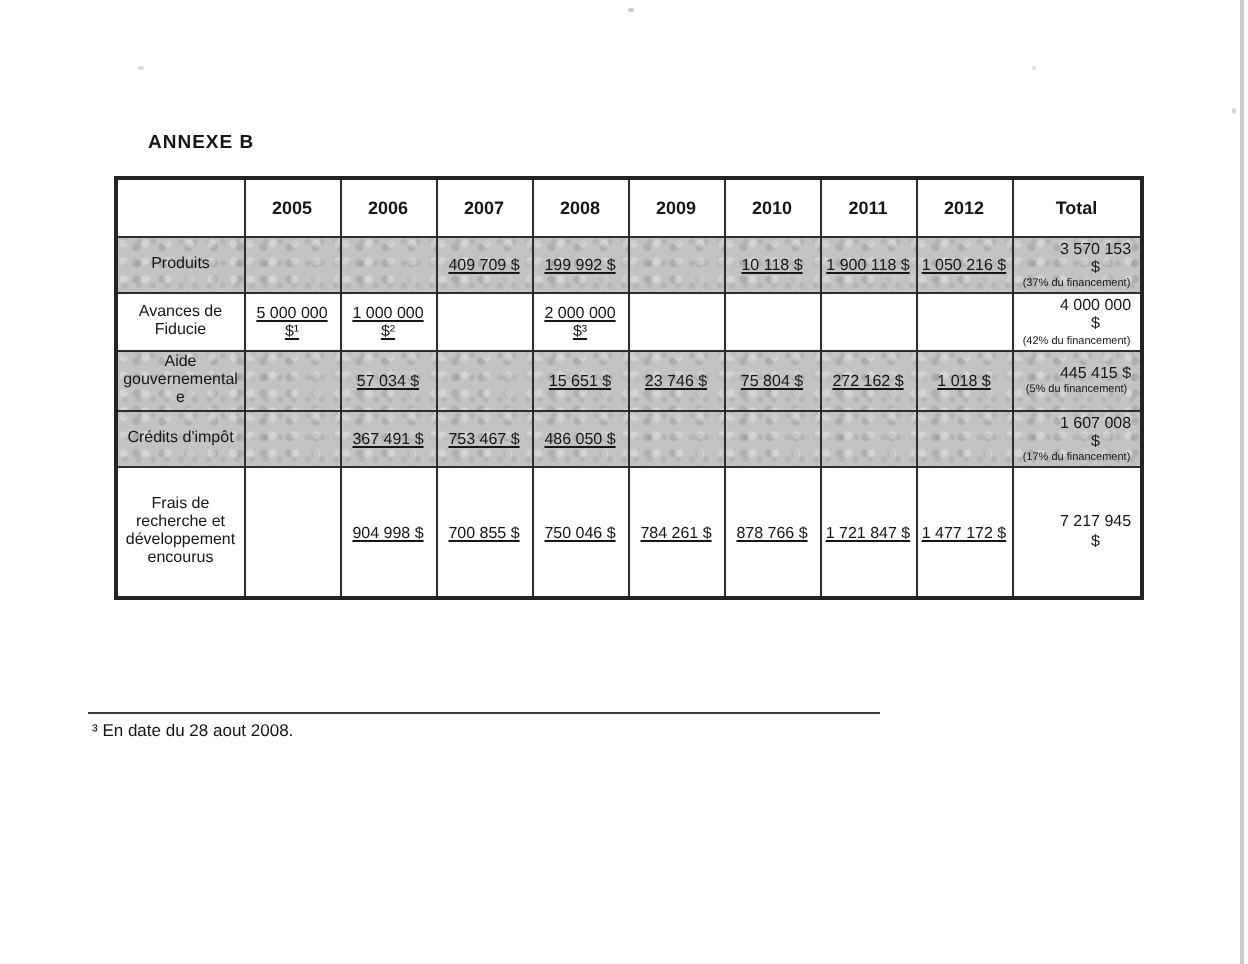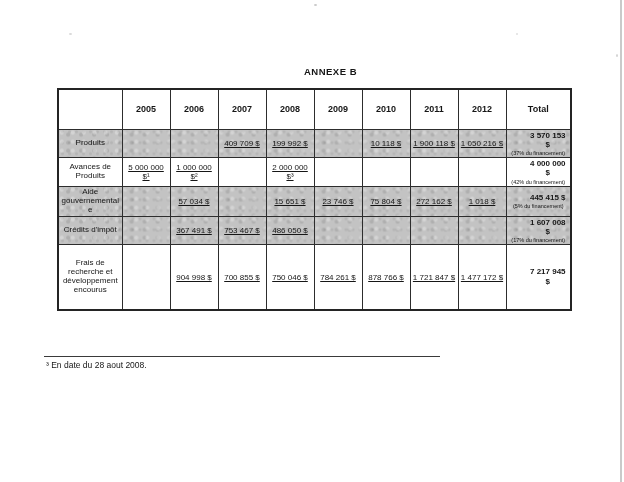--- a/index.html
+++ b/index.html
@@ -4,41 +4,41 @@
 <style>
   html,body{margin:0;padding:0;}
   body{
     width:624px;height:482px;position:relative;overflow:hidden;
     background:#ffffff;color:#161616;
     font-family:"Liberation Sans","DejaVu Sans",sans-serif;
     -webkit-font-smoothing:antialiased;
   }
   .page-title{
     position:absolute;top:66px;left:74px;width:513px;
-    text-align:center;font-weight:bold;font-size:9.5px;letter-spacing:.5px;
+    text-align:left;font-weight:bold;font-size:9.5px;letter-spacing:.5px;
   }
   table.annexe{
     position:absolute;left:57px;top:88px;width:513px;
     border-collapse:collapse;table-layout:fixed;
     border:2px solid #242424;
   }
   table.annexe th, table.annexe td{
     border:1px solid #2d2d2d;
     vertical-align:middle;text-align:center;
     padding:1px 2px;overflow:hidden;
   }
   table.annexe th{font-size:9px;font-weight:bold;}
-  tr.hdr{height:40px;}
+  tr.hdr{height:29px;}
   tr.h28{height:28px;}
   tr.h65{height:65px;}
   tr.h48{height:48px;}
   td.lbl{font-size:8px;line-height:1.12;overflow-wrap:break-word;word-break:break-word;}
   td.val{font-size:8px;line-height:1.15;text-decoration:underline;}
   td.tot{padding:1px 2px;}
-  .tv{font-size:8px;font-weight:bold;line-height:1.15;padding-left:19px;}
+  .tv{font-size:8px;font-weight:normal;line-height:1.15;padding-left:19px;}
   .tn{font-size:5.5px;line-height:1.15;margin-top:1px;}
   tr.shaded td{
     background-color:#c3c3c3;
     background-image:
       radial-gradient(circle at 25% 35%, rgba(255,255,255,.28) 0 1.5px, transparent 2.5px),
       radial-gradient(circle at 70% 65%, rgba(0,0,0,.10) 0 1.5px, transparent 2.5px),
       radial-gradient(circle at 50% 20%, rgba(0,0,0,.07) 0 1px, transparent 2px);
     background-size:11px 9px,13px 8px,7px 11px;
   }
   .fn-rule{
@@ -102,21 +102,21 @@
       <td class="val"></td>
       <td class="val">10 118 $</td>
       <td class="val">1 900 118 $</td>
       <td class="val">1 050 216 $</td>
       <td class="tot">
         <div class="tv">3 570 153 $</div>
         <div class="tn">(37% du financement)</div>
       </td>
     </tr>
     <tr class="h28">
-      <td class="lbl">Avances de Produits</td>
+      <td class="lbl">Avances de Fiducie</td>
       <td class="val">5 000 000 $¹</td>
       <td class="val">1 000 000 $²</td>
       <td class="val"></td>
       <td class="val">2 000 000 $³</td>
       <td class="val"></td>
       <td class="val"></td>
       <td class="val"></td>
       <td class="val"></td>
       <td class="tot">
         <div class="tv">4 000 000 $</div>

